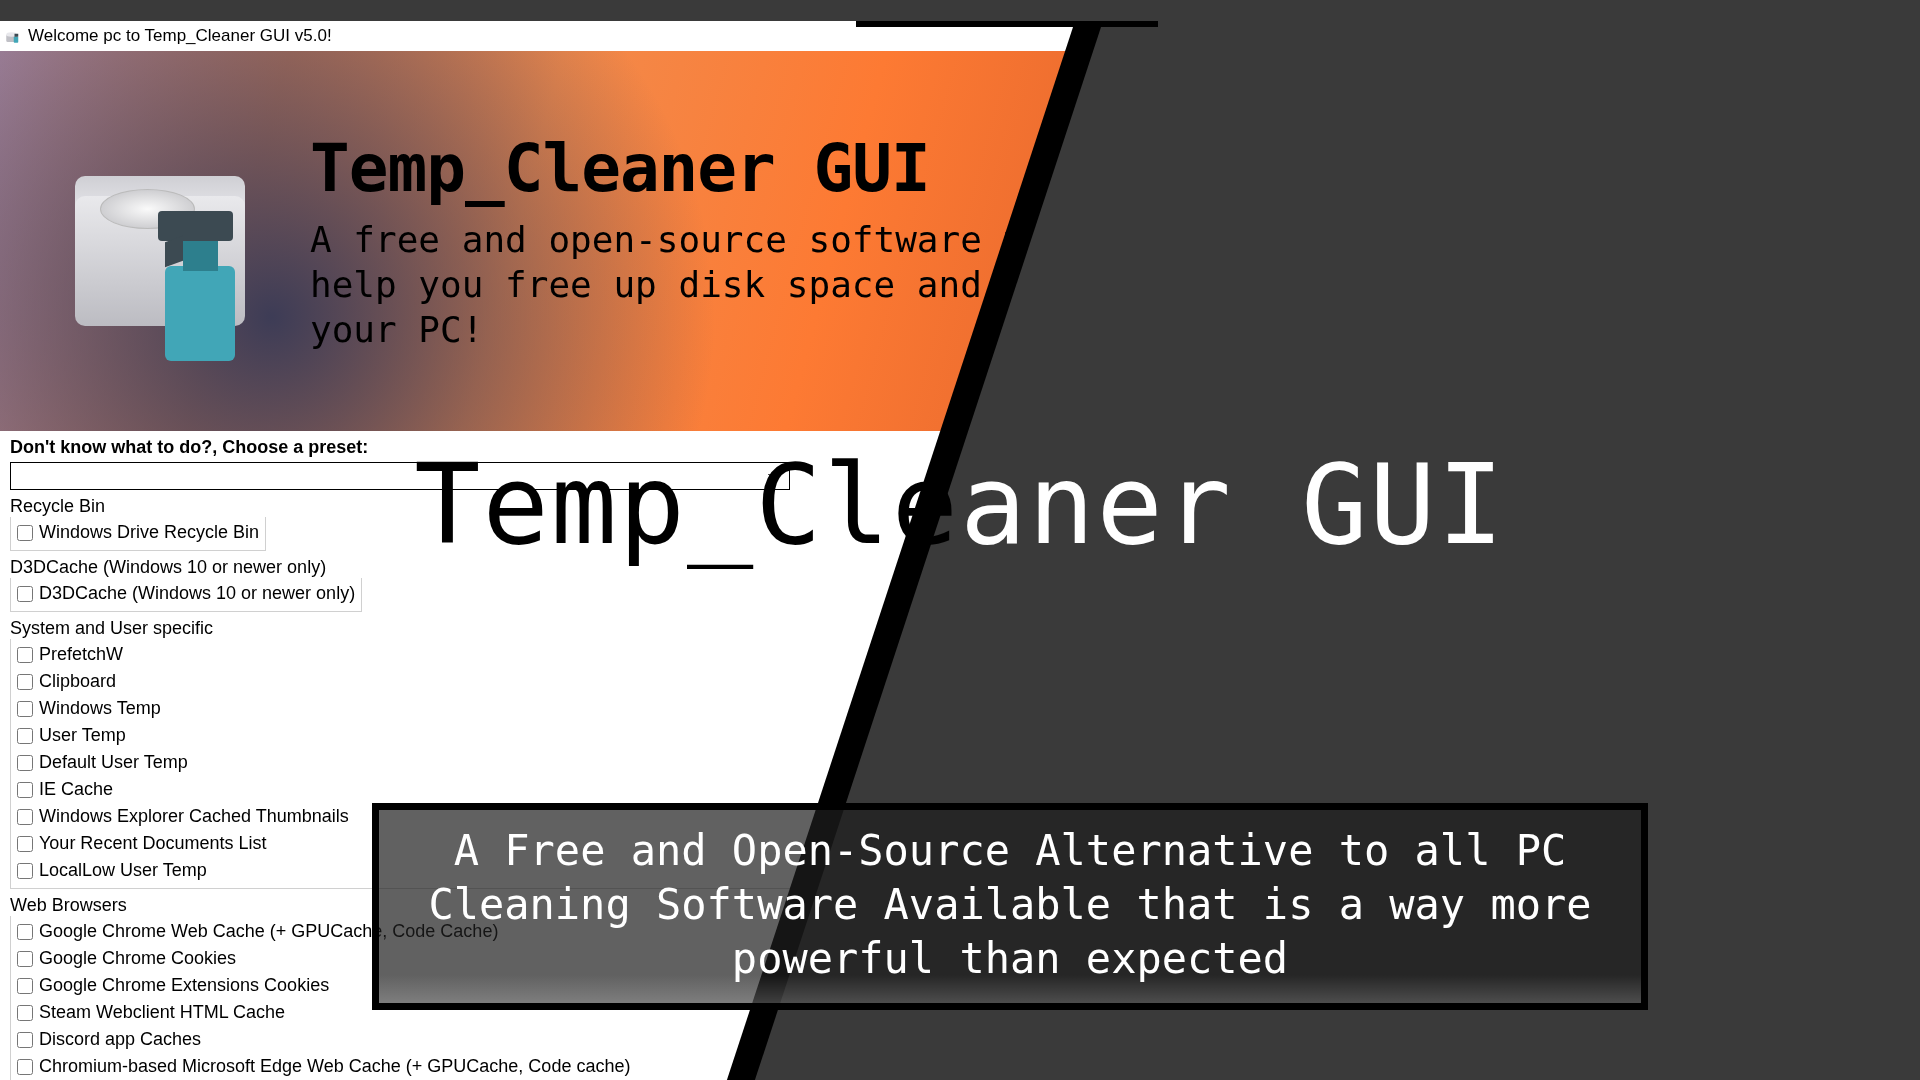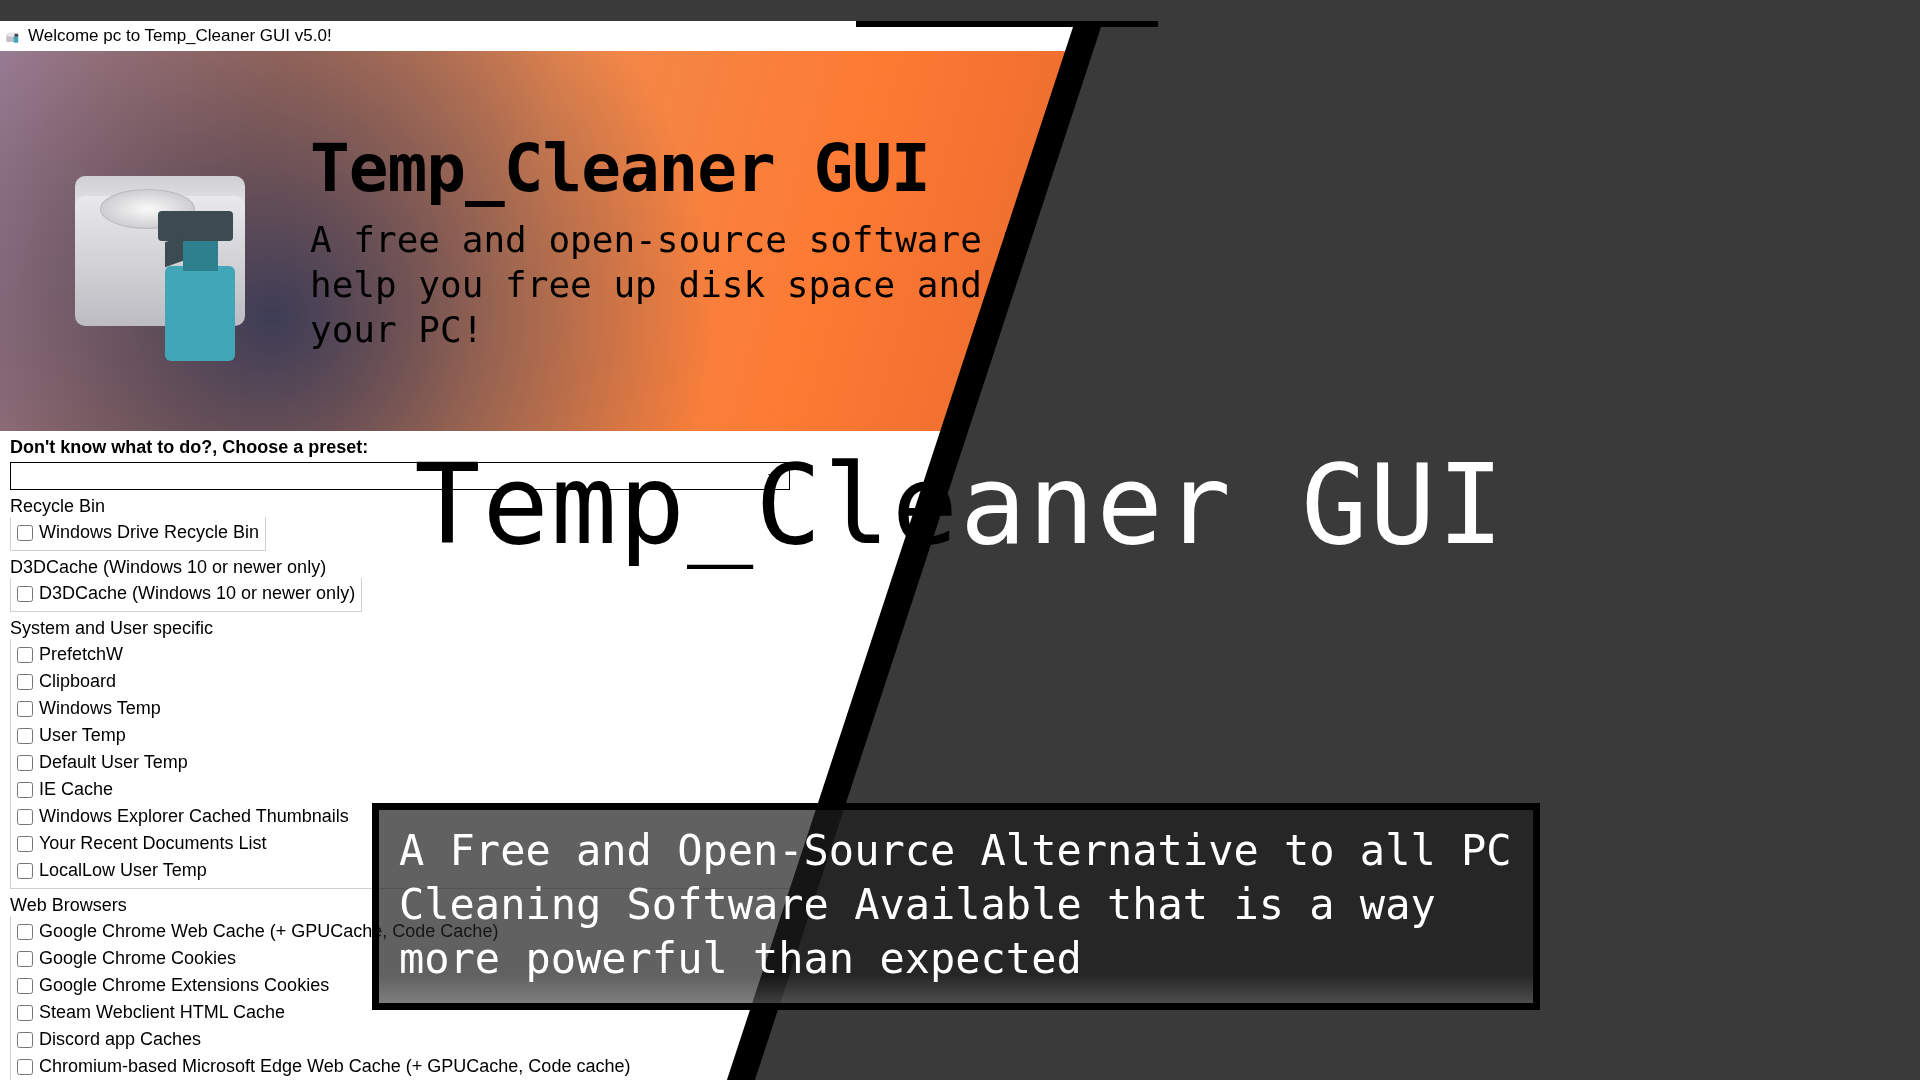--- a/index.html
+++ b/index.html
@@ -97,25 +97,25 @@
 
   .overlay-title{
     position:absolute; left:0; width:1920px; top:420px; text-align:center;
     font-family:"Consolas","Menlo",monospace;
     font-size:110px; font-weight:400; letter-spacing:2px;
   }
   .overlay-title .left-part{ color:#000; }
   .overlay-title .right-part{ color:#fff; }
 
   .overlay-box{
-    position:absolute; left:372px; top:782px; width:1168px;
+    position:absolute; left:372px; top:782px; width:1276px;
     border:7px solid #000; background:rgba(30,30,30,.7);
     padding:14px 20px 18px 20px;
     font-family:"Consolas","Menlo",monospace;
-    font-size:42px; color:#fff; line-height:1.28;
+    font-size:42px; color:#fff; line-height:1.28;text-align:center;
   }
   .overlay-box::after{
     content:''; position:absolute; left:0; right:0; bottom:0; height:28px;
     background:linear-gradient(to bottom, rgba(255,255,255,0), rgba(255,255,255,.18));
     pointer-events:none;
   }
 
   
   .top-strip{
     position:absolute; left:856px; top:0; width:302px; height:6px; background:#000;

